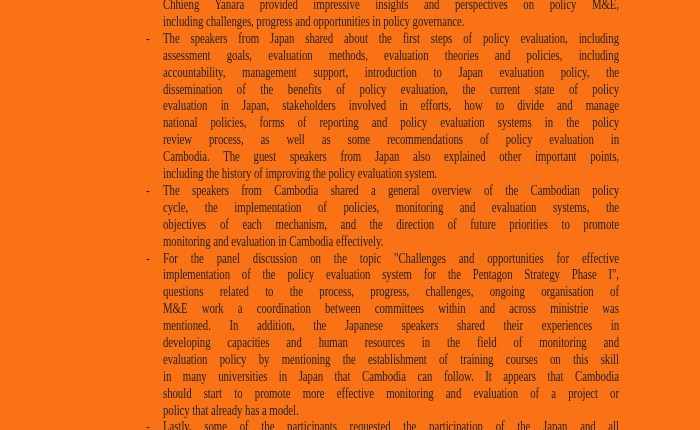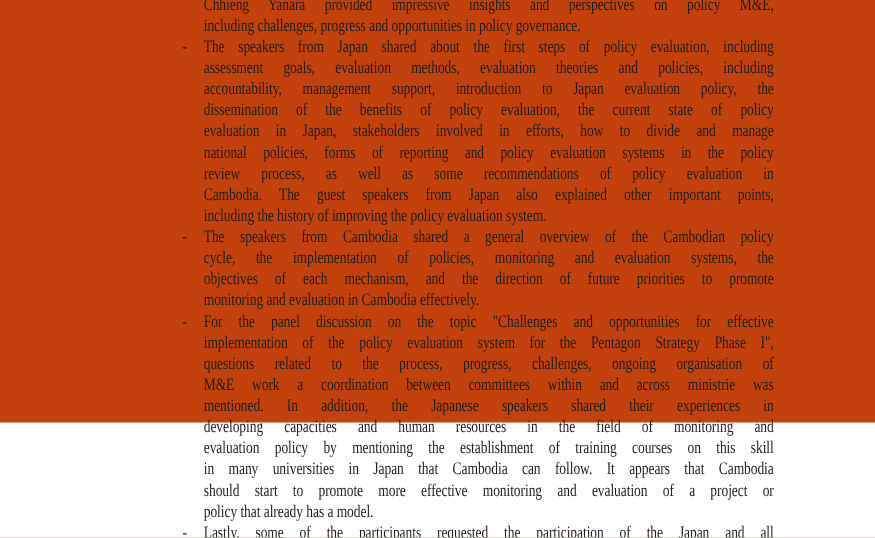--- a/index.html
+++ b/index.html
@@ -6,22 +6,22 @@
     margin: 0;
     padding: 0;
     width: 700px;
     height: 430px;
     overflow: hidden;
     background: #ffffff;
   }
   #page {
     position: relative;
     width: 700px;
-    height: 338px;
-    background: #c2410c;
+    height: 430px;
+    background: #f97316;
   }
   #text-column {
     position: absolute;
     left: 163px;
     top: -4px;
     width: 456px;
     transform: scaleY(1.3);
     transform-origin: 0 0;
     font-family: "Liberation Serif", "DejaVu Serif", serif;
     font-size: 10.8px;

